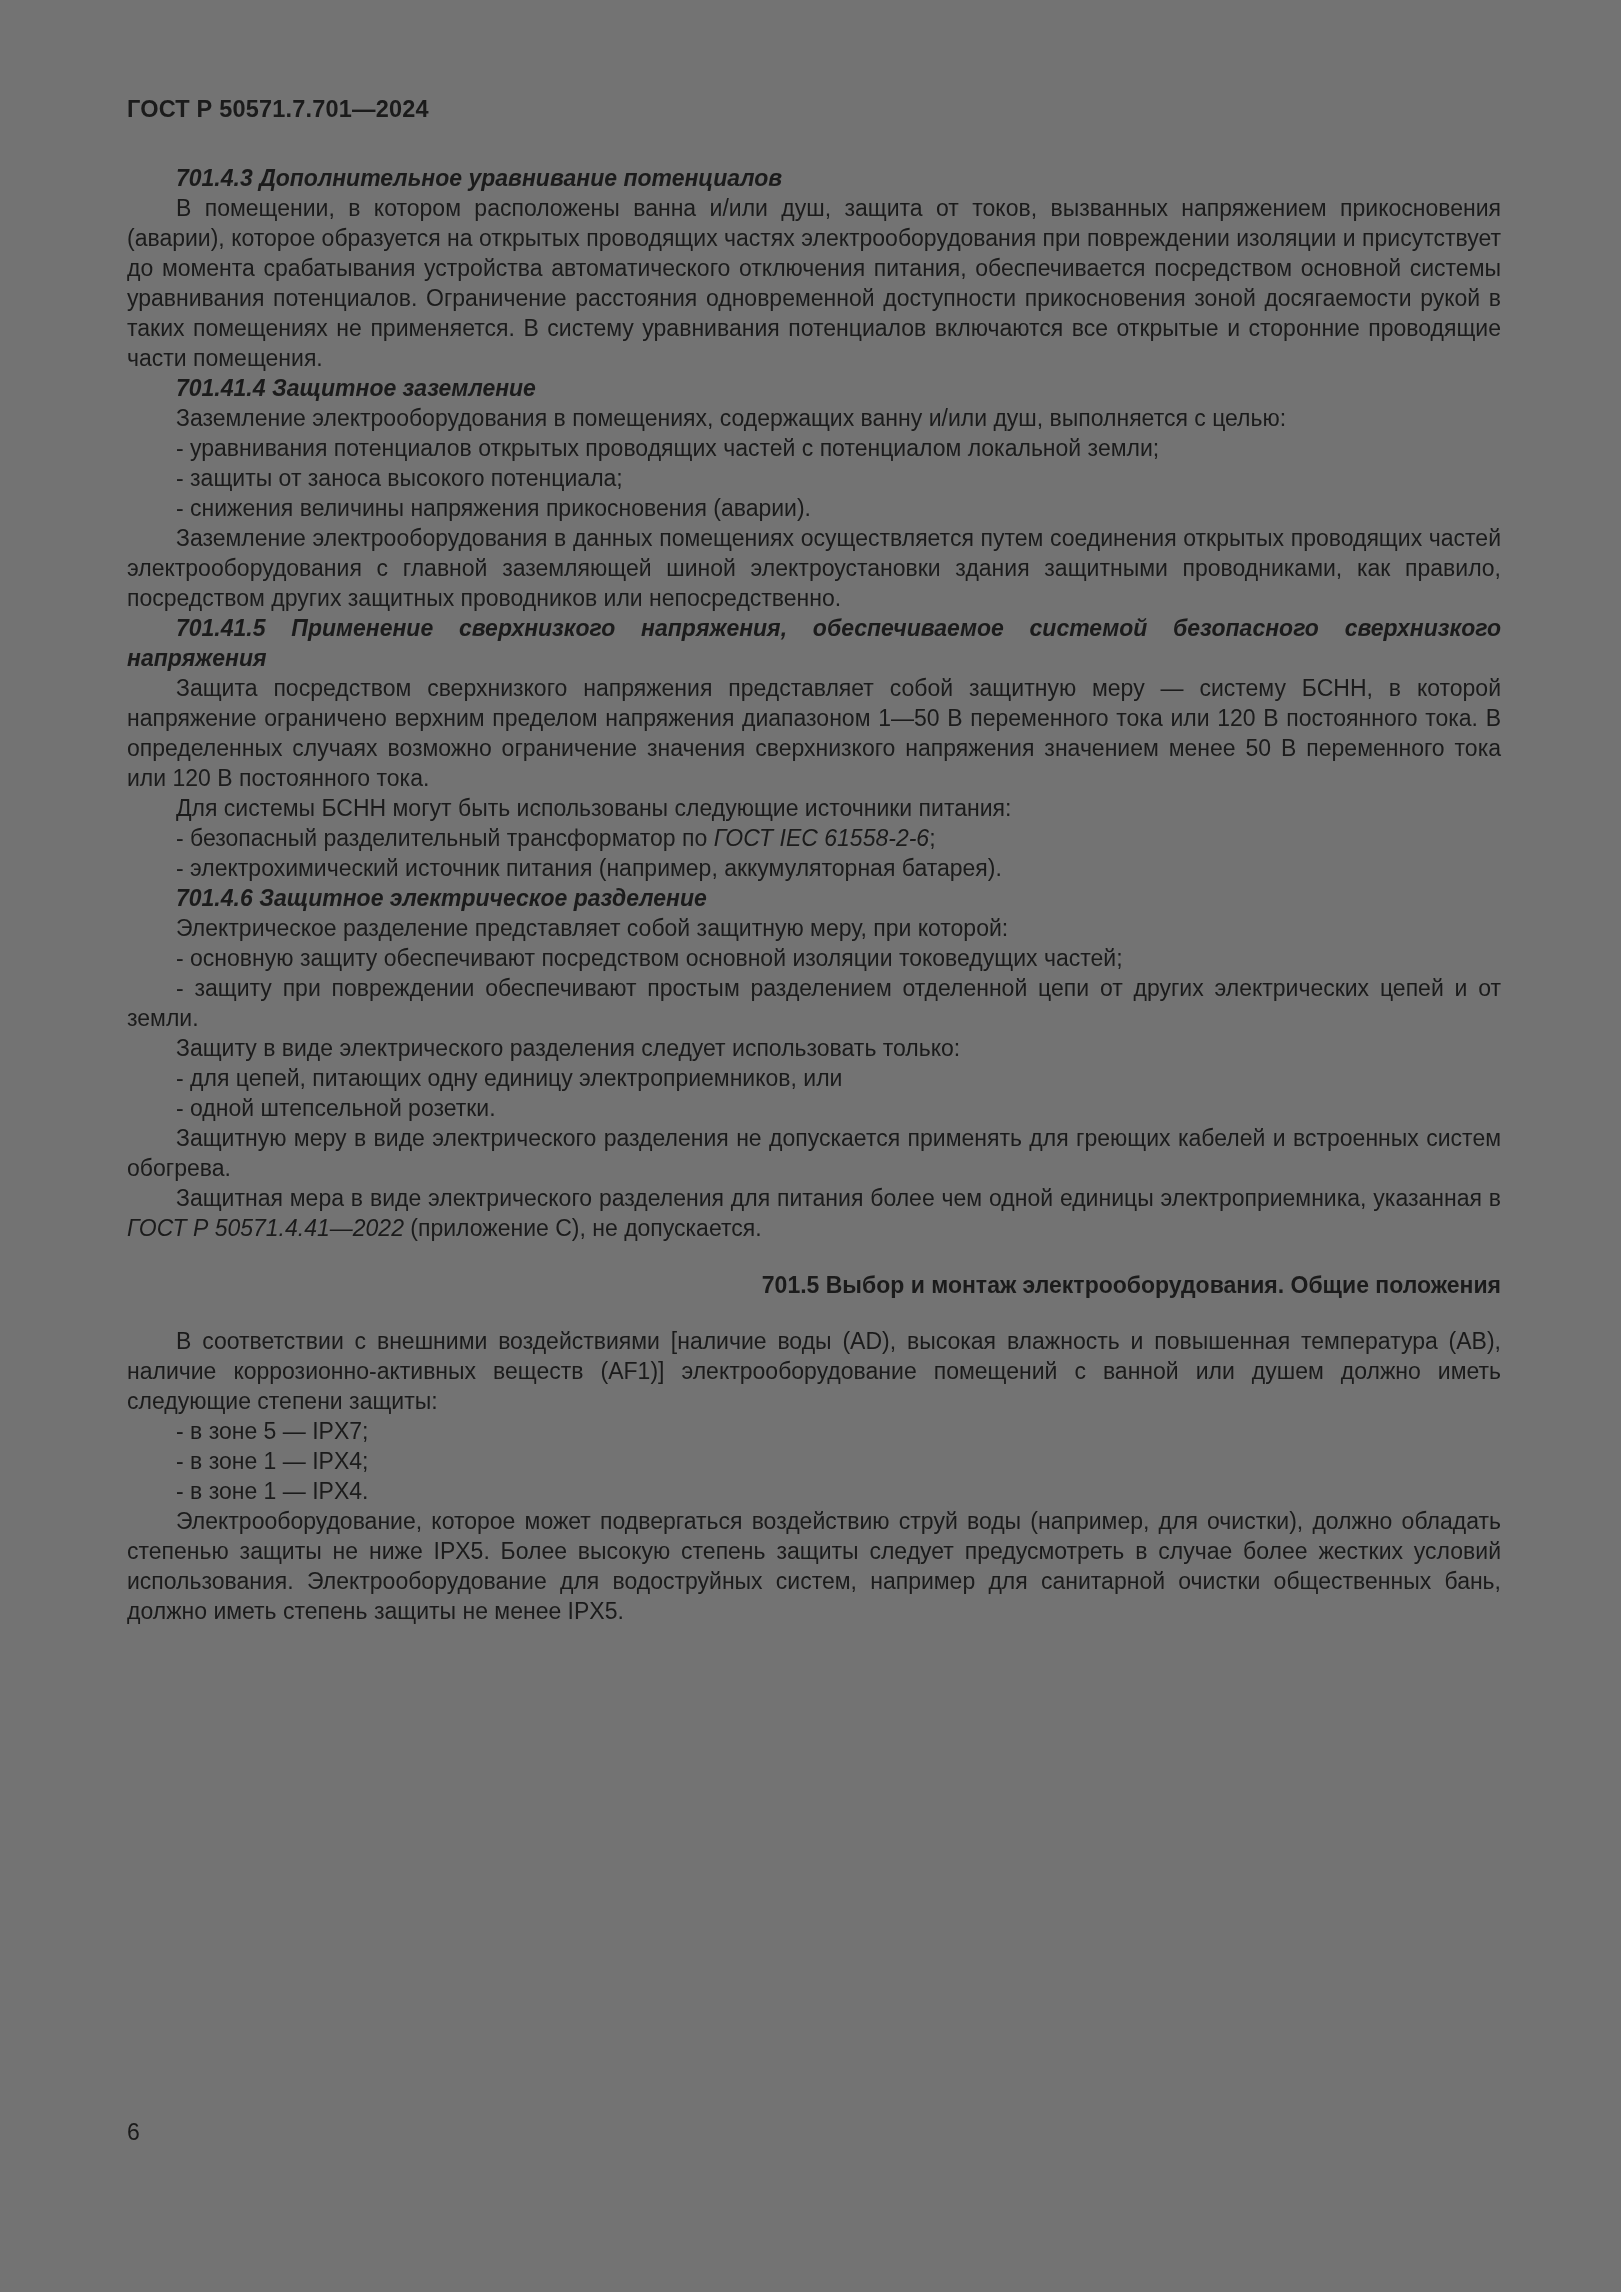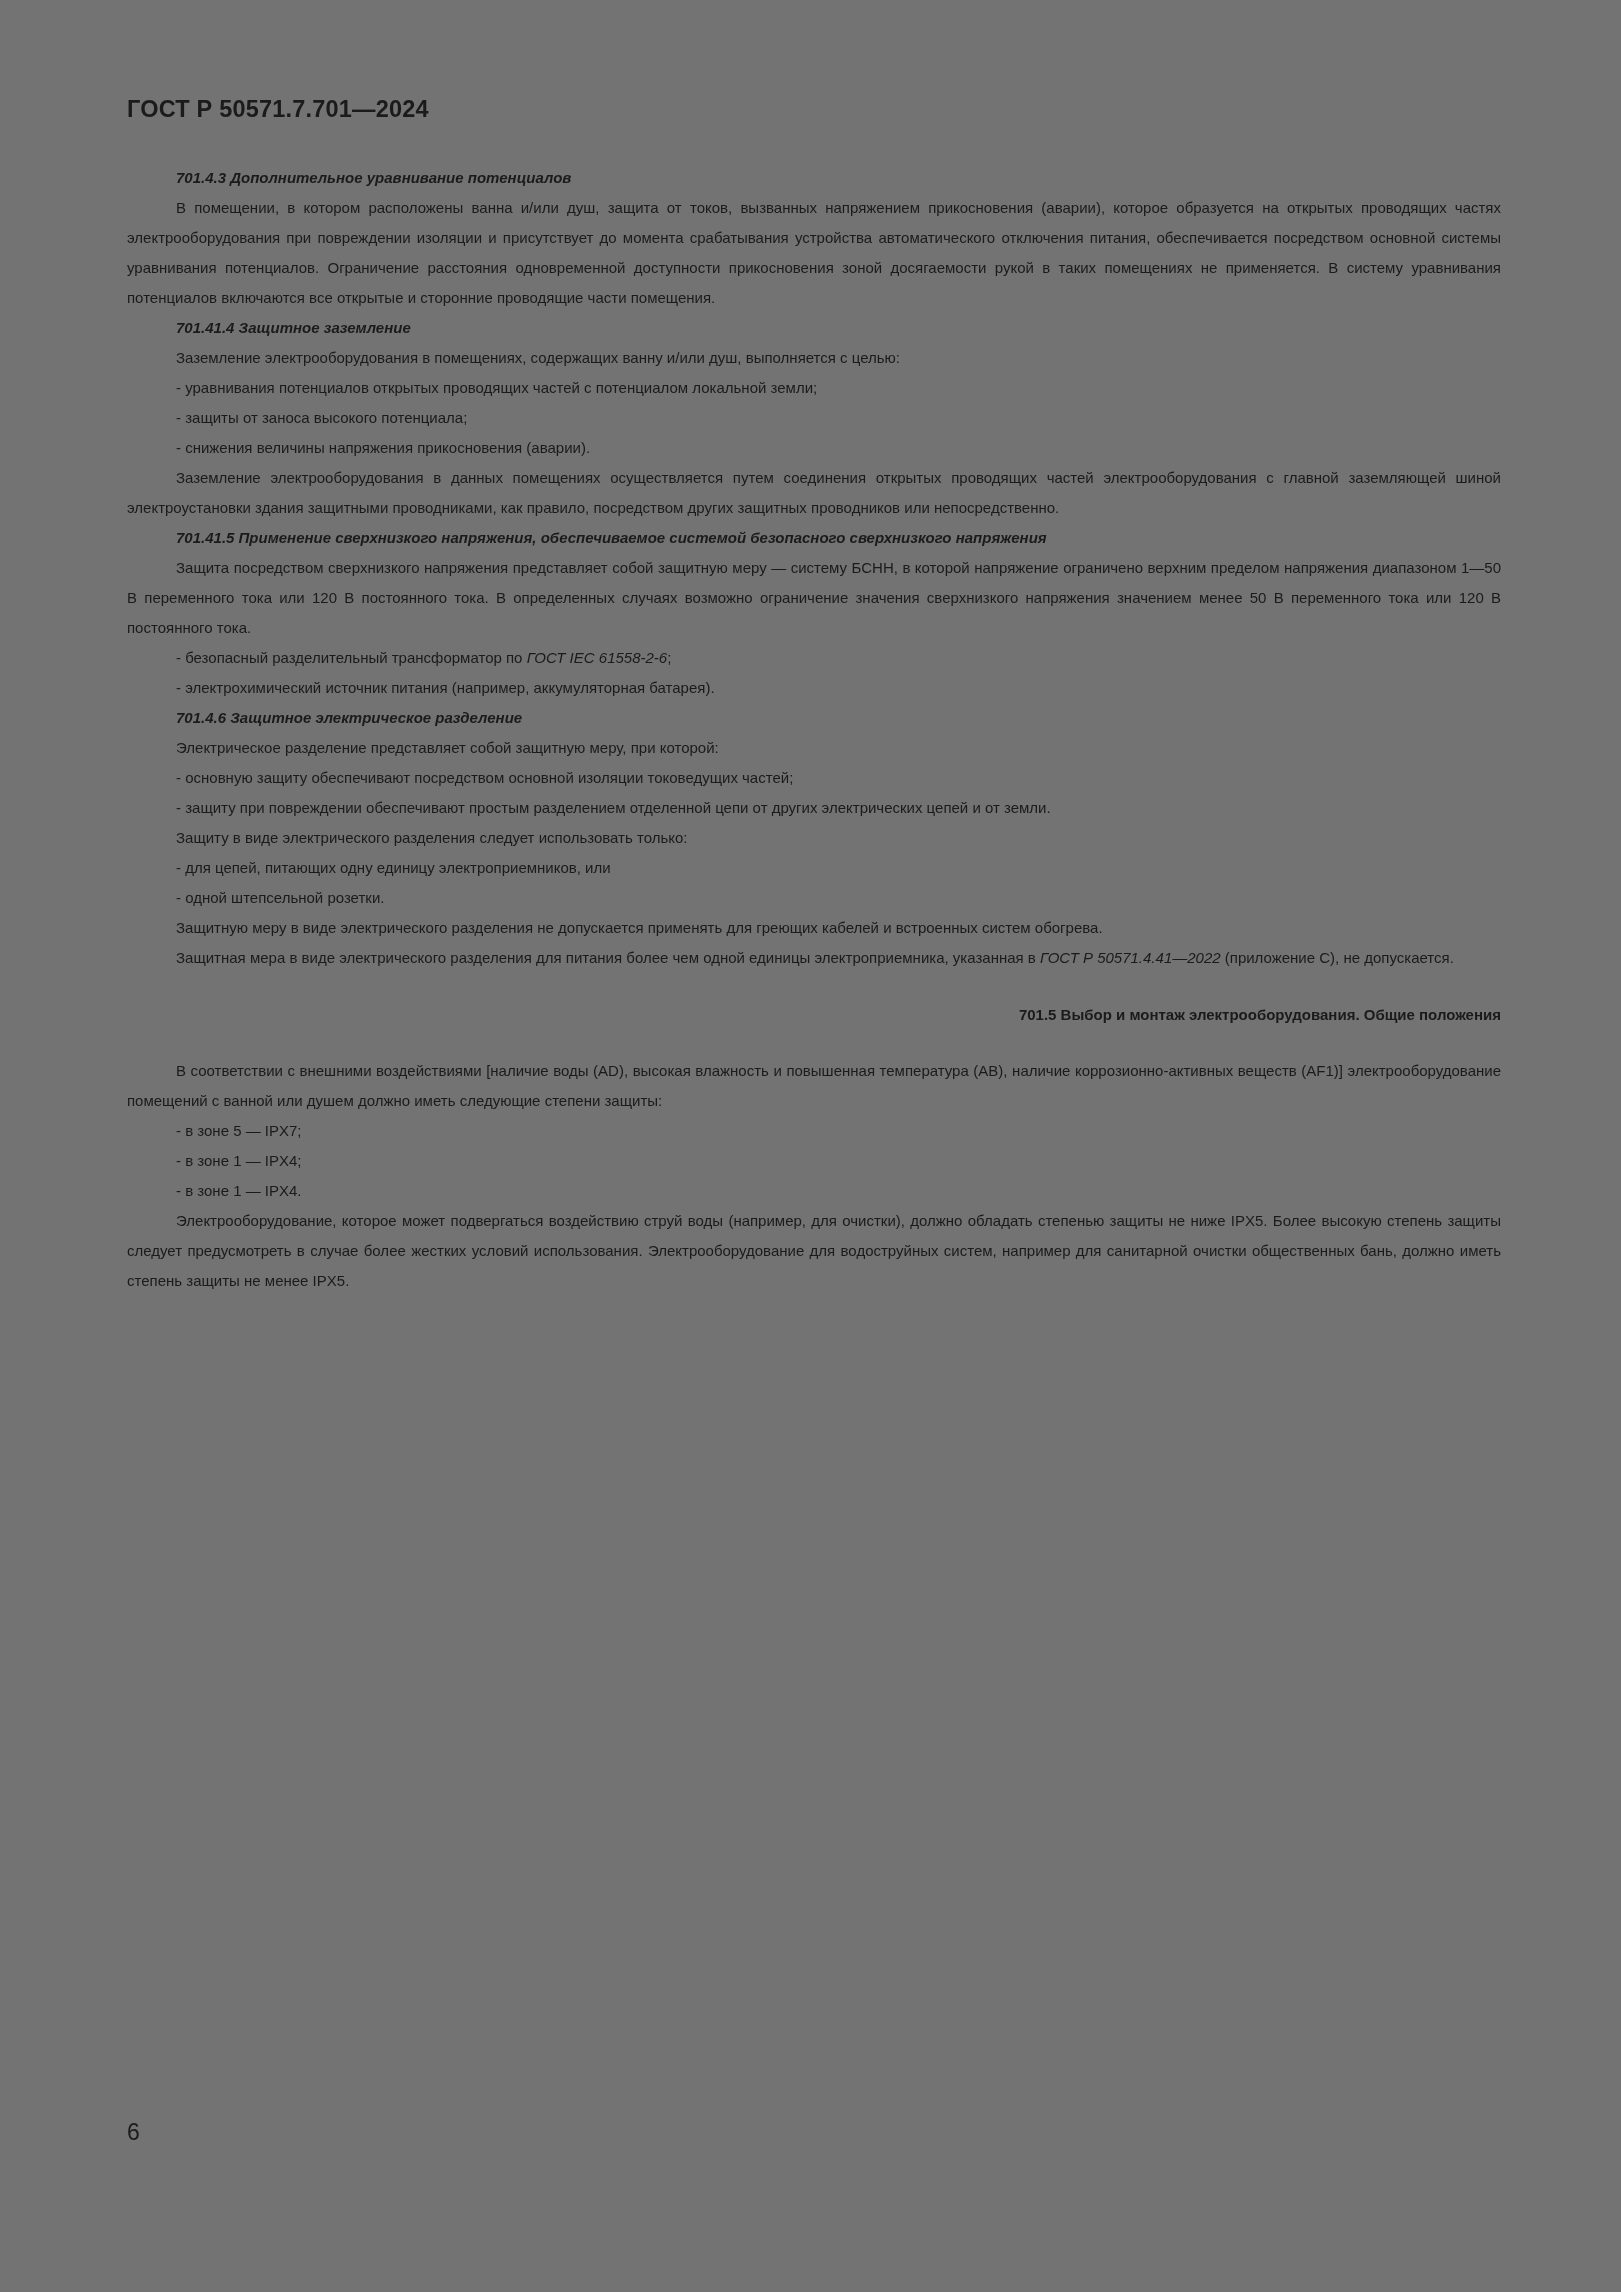--- a/index.html
+++ b/index.html
@@ -19,21 +19,21 @@
     left: 127px;
     font-size: 23.5px;
     font-weight: bold;
     letter-spacing: 0.2px;
   }
   .doc-body {
     position: absolute;
     top: 163px;
     left: 127px;
     width: 1374px;
-    font-size: 15px;
+    font-size: 23px;
     line-height: 30px;
     text-align: justify;
   }
   .block {
     margin: 0;
     text-indent: 49px;
   }
   .block em { font-style: italic; }
   .heading-italic {
     font-weight: bold;
@@ -63,20 +63,21 @@
       <p class="block heading-italic"><span>701.4.3 Дополнительное уравнивание потенциалов</span></p>
       <p class="block paragraph"><span>В помещении, в котором расположены ванна и/или душ, защита от токов, вызванных напряжением прикосновения (аварии), которое образуется на открытых проводящих частях электрооборудования при повреждении изоляции и присутствует до момента срабатывания устройства автоматического отключения питания, обеспечивается посредством основной системы уравнивания потенциалов. Ограничение расстояния одновременной доступности прикосновения зоной досягаемости рукой в таких помещениях не применяется. В систему уравнивания потенциалов включаются все открытые и сторонние проводящие части помещения.</span></p>
       <p class="block heading-italic"><span>701.41.4 Защитное заземление</span></p>
       <p class="block paragraph"><span>Заземление электрооборудования в помещениях, содержащих ванну и/или душ, выполняется с целью:</span></p>
       <p class="block list-item"><span>- уравнивания потенциалов открытых проводящих частей с потенциалом локальной земли;</span></p>
       <p class="block list-item"><span>- защиты от заноса высокого потенциала;</span></p>
       <p class="block list-item"><span>- снижения величины напряжения прикосновения (аварии).</span></p>
       <p class="block paragraph"><span>Заземление электрооборудования в данных помещениях осуществляется путем соединения открытых проводящих частей электрооборудования с главной заземляющей шиной электроустановки здания защитными проводниками, как правило, посредством других защитных проводников или непосредственно.</span></p>
       <p class="block heading-italic wrap"><span>701.41.5 Применение сверхнизкого напряжения, обеспечиваемое системой безопасного сверхнизкого напряжения</span></p>
       <p class="block paragraph"><span>Защита посредством сверхнизкого напряжения представляет собой защитную меру — систему БСНН, в которой напряжение ограничено верхним пределом напряжения диапазоном 1—50 В переменного тока или 120 В постоянного тока. В определенных случаях возможно ограничение значения сверхнизкого напряжения значением менее 50 В переменного тока или 120 В постоянного тока.</span></p>
+      <p class="block paragraph"><span>Для системы БСНН могут быть использованы следующие источники питания:</span></p>
       <p class="block list-item"><span>- безопасный разделительный трансформатор по </span><em>ГОСТ IEC 61558-2-6</em><span>;</span></p>
       <p class="block list-item"><span>- электрохимический источник питания (например, аккумуляторная батарея).</span></p>
       <p class="block heading-italic"><span>701.4.6 Защитное электрическое разделение</span></p>
       <p class="block paragraph"><span>Электрическое разделение представляет собой защитную меру, при которой:</span></p>
       <p class="block list-item"><span>- основную защиту обеспечивают посредством основной изоляции токоведущих частей;</span></p>
       <p class="block list-item"><span>- защиту при повреждении обеспечивают простым разделением отделенной цепи от других электрических цепей и от земли.</span></p>
       <p class="block paragraph"><span>Защиту в виде электрического разделения следует использовать только:</span></p>
       <p class="block list-item"><span>- для цепей, питающих одну единицу электроприемников, или</span></p>
       <p class="block list-item"><span>- одной штепсельной розетки.</span></p>
       <p class="block paragraph"><span>Защитную меру в виде электрического разделения не допускается применять для греющих кабелей и встроенных систем обогрева.</span></p>

